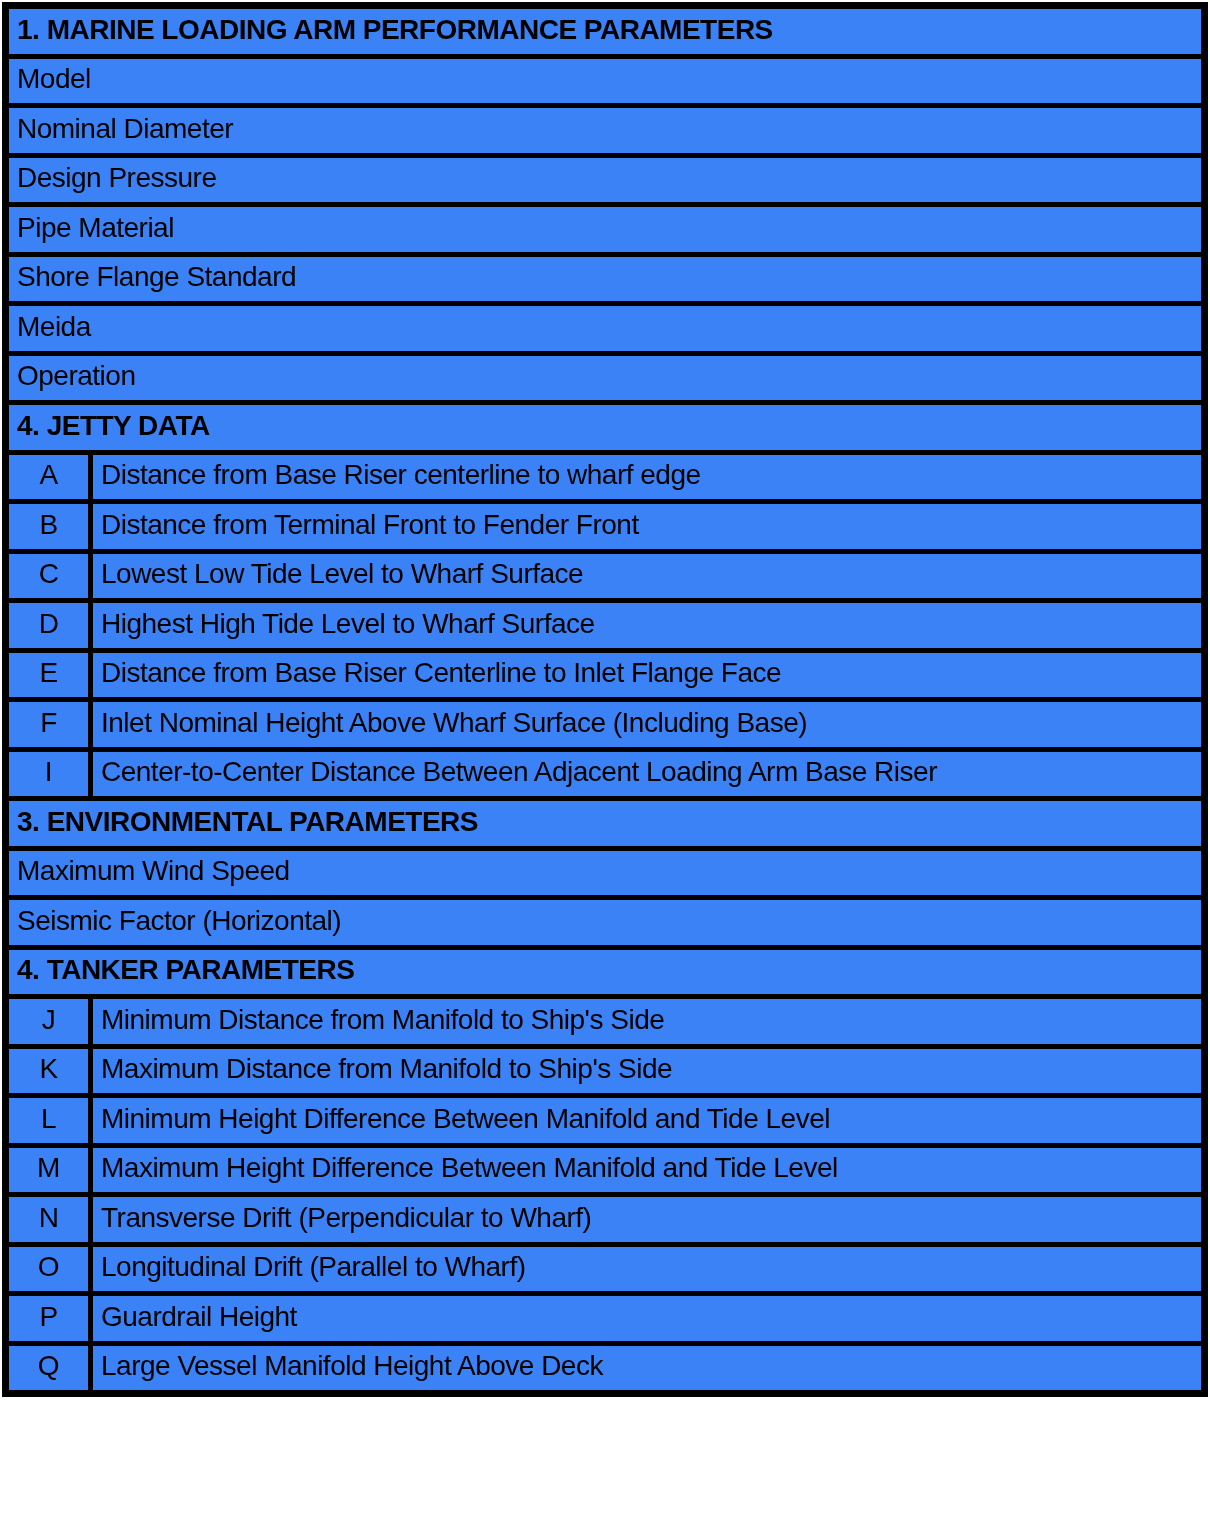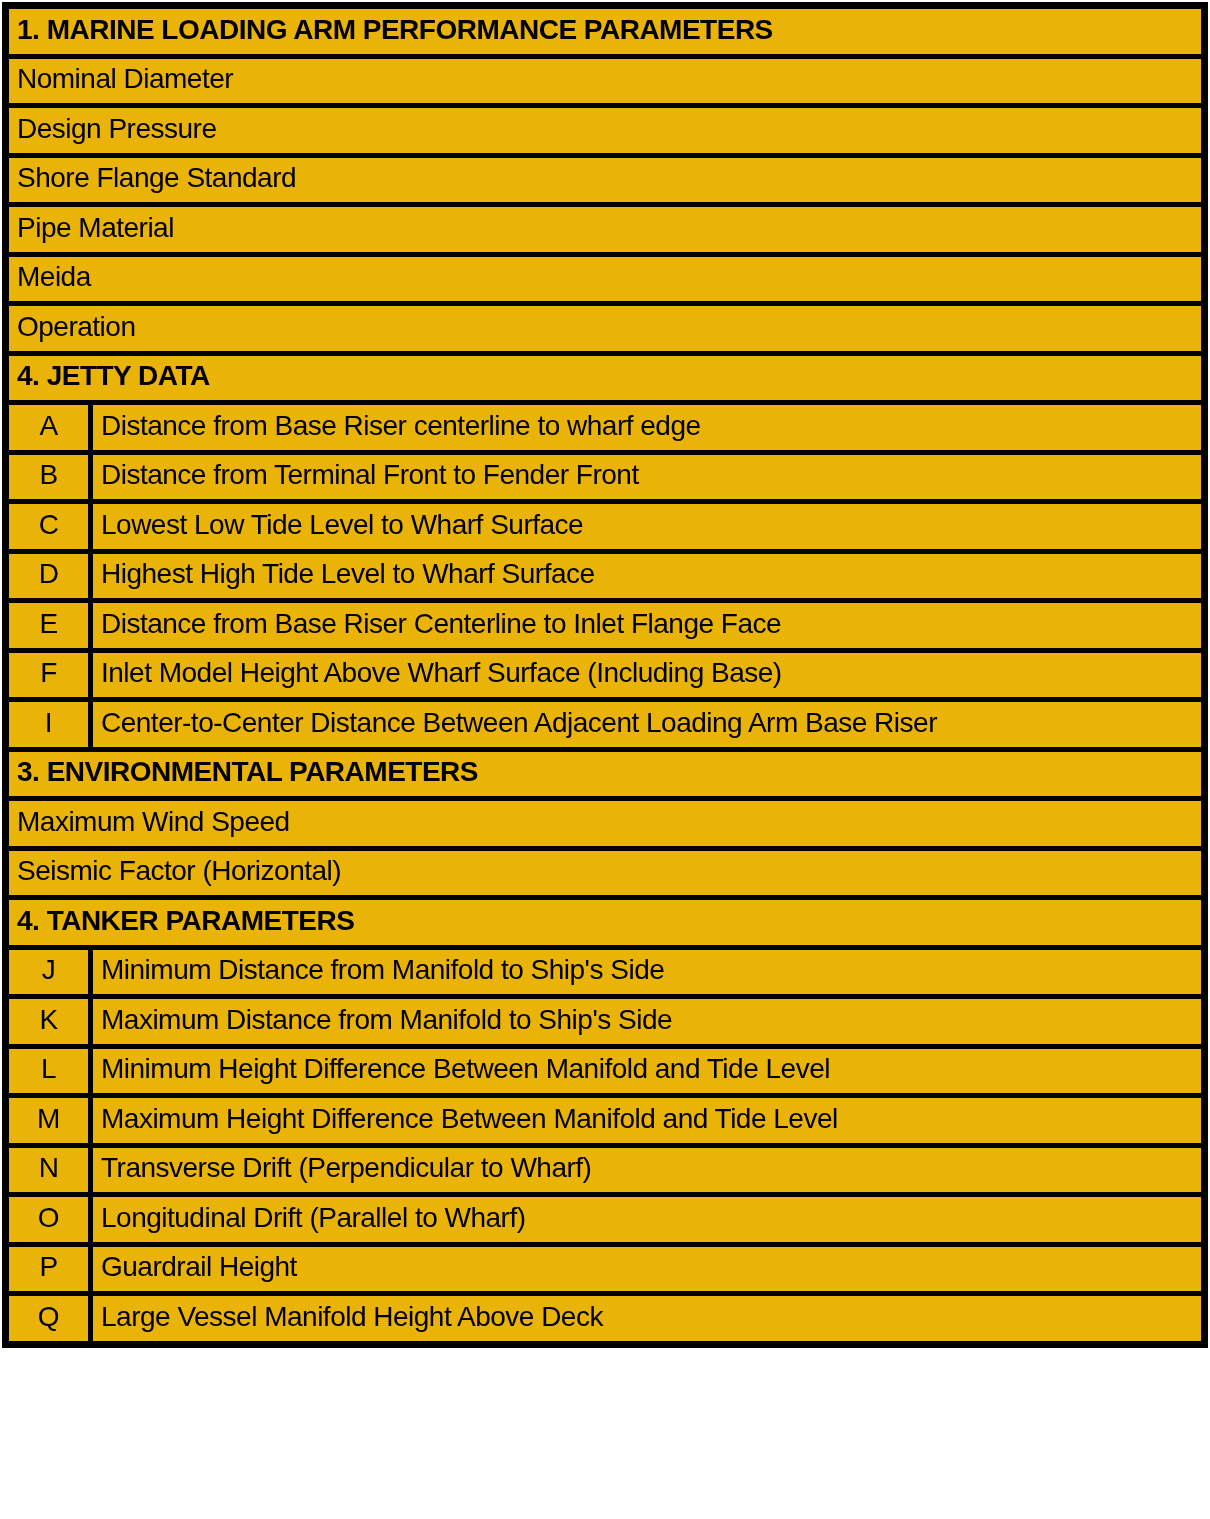--- a/index.html
+++ b/index.html
@@ -28,21 +28,21 @@
   .param-table td {
     border: 5px solid #000000;
     height: 42.5px;
     font-size: 28px;
     letter-spacing: -0.5px;
     line-height: 1.1;
     padding: 0 6px 2px 8px;
     overflow: hidden;
     white-space: nowrap;
     vertical-align: middle;
-    background: #eab308;
+    background: #3b82f6;
   }
   td.section-title {
     font-weight: bold;
   }
   td.key-cell {
     text-align: center;
     padding: 0 2px 2px 2px;
   }
 </style>
 </head>
@@ -52,30 +52,33 @@
   <colgroup>
       <col class="c-key">
       <col class="c-desc">
     </colgroup>
   <tbody>
 
     <tr>
       <td colspan="2" class="section-title">1. MARINE LOADING ARM PERFORMANCE PARAMETERS</td>
     </tr>
     <tr>
+      <td colspan="2">Model</td>
+    </tr>
+    <tr>
       <td colspan="2">Nominal Diameter</td>
     </tr>
     <tr>
       <td colspan="2">Design Pressure</td>
     </tr>
     <tr>
-      <td colspan="2">Shore Flange Standard</td>
+      <td colspan="2">Pipe Material</td>
     </tr>
     <tr>
-      <td colspan="2">Pipe Material</td>
+      <td colspan="2">Shore Flange Standard</td>
     </tr>
     <tr>
       <td colspan="2">Meida</td>
     </tr>
     <tr>
       <td colspan="2">Operation</td>
     </tr>
 
     <tr>
       <td colspan="2" class="section-title">4. JETTY DATA</td>
@@ -95,21 +98,21 @@
     <tr>
       <td class="key-cell">D</td>
       <td>Highest High Tide Level to Wharf Surface</td>
     </tr>
     <tr>
       <td class="key-cell">E</td>
       <td>Distance from Base Riser Centerline to Inlet Flange Face</td>
     </tr>
     <tr>
       <td class="key-cell">F</td>
-      <td>Inlet Model Height Above Wharf Surface (Including Base)</td>
+      <td>Inlet Nominal Height Above Wharf Surface (Including Base)</td>
     </tr>
     <tr>
       <td class="key-cell">I</td>
       <td>Center-to-Center Distance Between Adjacent Loading Arm Base Riser</td>
     </tr>
 
     <tr>
       <td colspan="2" class="section-title">3. ENVIRONMENTAL PARAMETERS</td>
     </tr>
     <tr>

